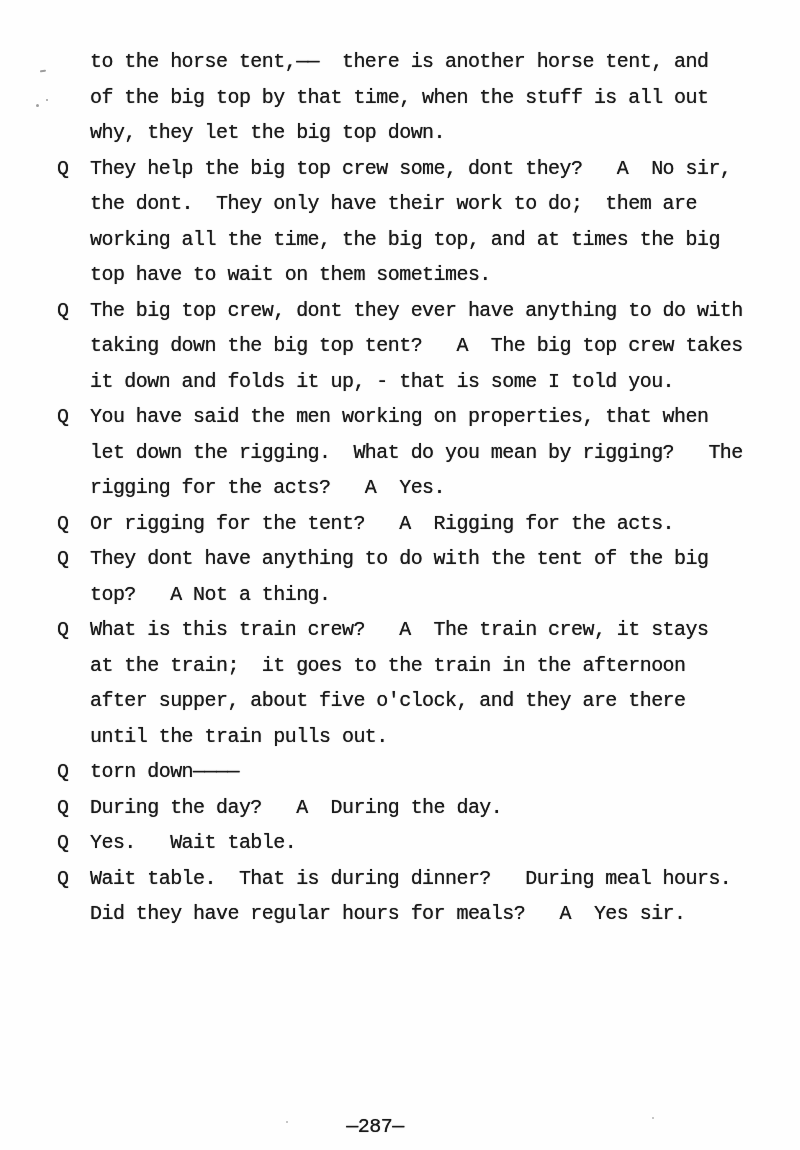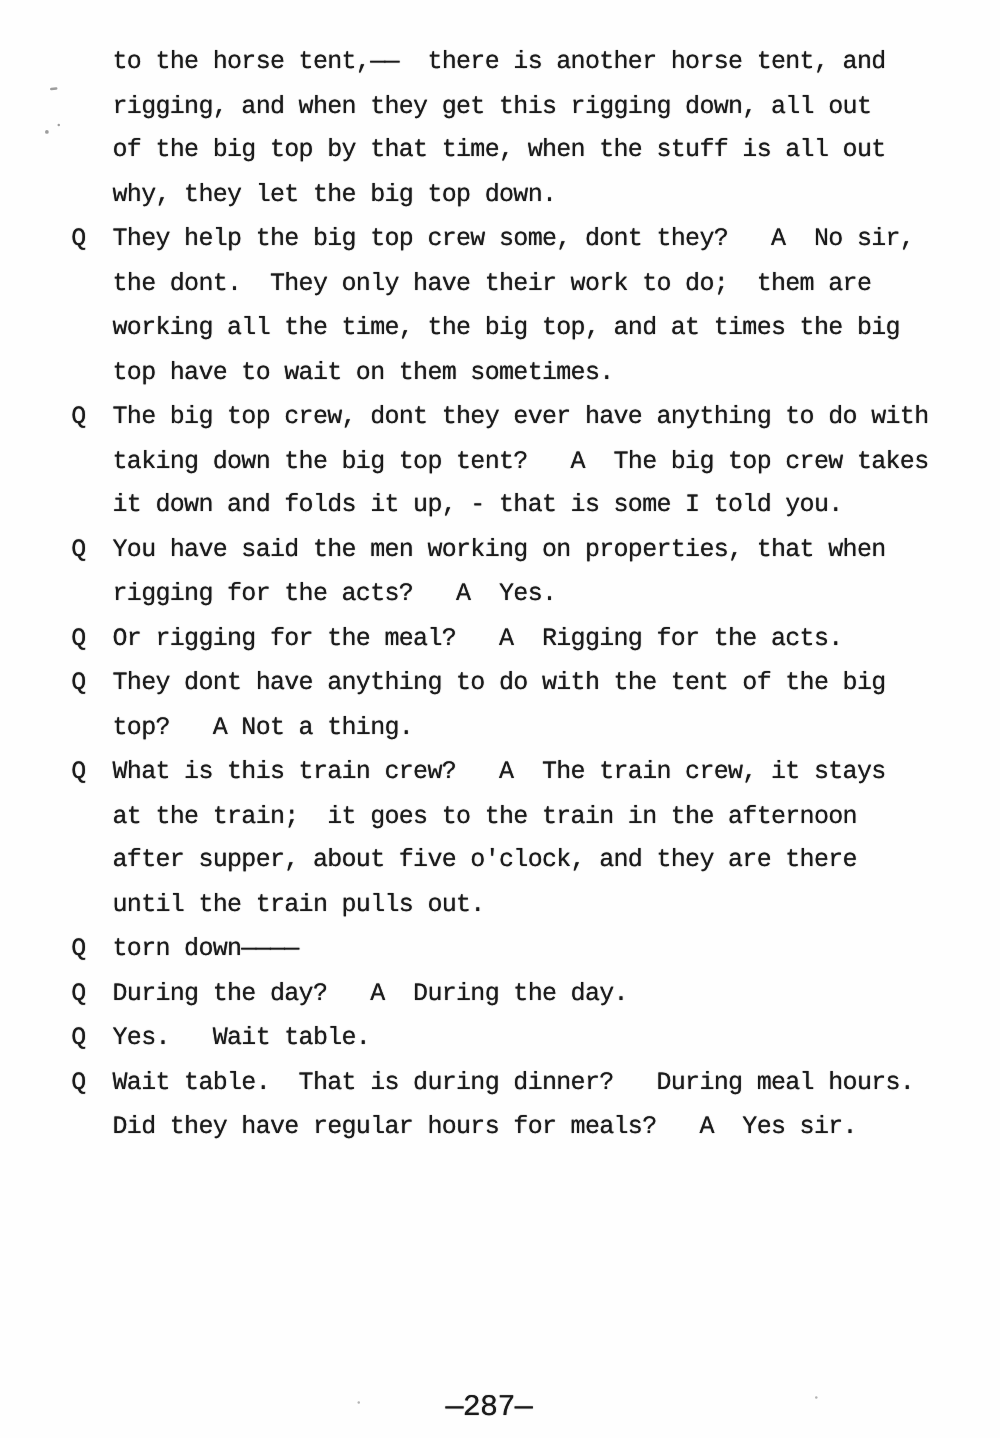--- a/index.html
+++ b/index.html
@@ -17,21 +17,21 @@
   .sheet {
     position: absolute;
     inset: 0;
     background: #fefefe;
   }
   .body-text {
     position: absolute;
     top: 0;
     left: 0;
     width: 800px;
-    padding: 32px 0 0 57px;
+    padding: 44px 0 0 57px;
     box-sizing: border-box;
     font-size: 20px;
     line-height: 35.5px;
     letter-spacing: -0.55px;
     color: #1b1b1b;
     text-shadow: 0 0 0.8px rgba(15, 15, 15, 0.85);
   }
   .block {
     display: grid;
     grid-template-columns: 33px auto;
@@ -41,26 +41,25 @@
   }
   .line {
     white-space: pre;
   }
   .footer {
     position: absolute;
     top: 1109px;
     left: 0;
     width: 750px;
     text-align: center;
-    font-size: 24px;
+    font-size: 20px;
     line-height: 35.5px;
     letter-spacing: -0.55px;
     color: #1b1b1b;
     text-shadow: 0 0 0.8px rgba(15, 15, 15, 0.85);
-    padding-left: 16px;
   }
   .speck {
     position: absolute;
     background: rgba(40, 40, 40, 0.45);
     border-radius: 50%;
   }
 </style>
 </head>
 <body>
 
@@ -70,21 +69,20 @@
   <div class="speck" style="left:36px; top:104px; width:3px; height:3px;"></div>
   <div class="speck" style="left:46px; top:99px; width:2px; height:2px;"></div>
   <div class="speck" style="left:286px; top:1121px; width:2px; height:2px; background:rgba(40,40,40,0.35);"></div>
   <div class="speck" style="left:652px; top:1117px; width:2px; height:2px; background:rgba(40,40,40,0.35);"></div>
 
   <div class="body-text">
   <div class="block">
     <span class="marker"></span>
     <div class="lines">
           <div class="line">to the horse tent,——  there is another horse tent, and</div>
-          <div class="line">rigging, and when they get this rigging down, all out</div>
           <div class="line">of the big top by that time, when the stuff is all out</div>
           <div class="line">why, they let the big top down.</div>
         </div>
   </div>
 
   <div class="block">
     <span class="marker">Q</span>
     <div class="lines">
           <div class="line">They help the big top crew some, dont they?   A  No sir,</div>
           <div class="line">the dont.  They only have their work to do;  them are</div>
@@ -99,28 +97,29 @@
           <div class="line">The big top crew, dont they ever have anything to do with</div>
           <div class="line">taking down the big top tent?   A  The big top crew takes</div>
           <div class="line">it down and folds it up, - that is some I told you.</div>
         </div>
   </div>
 
   <div class="block">
     <span class="marker">Q</span>
     <div class="lines">
           <div class="line">You have said the men working on properties, that when</div>
+          <div class="line">let down the rigging.  What do you mean by rigging?   The</div>
           <div class="line">rigging for the acts?   A  Yes.</div>
         </div>
   </div>
 
   <div class="block">
     <span class="marker">Q</span>
     <div class="lines">
-          <div class="line">Or rigging for the meal?   A  Rigging for the acts.</div>
+          <div class="line">Or rigging for the tent?   A  Rigging for the acts.</div>
         </div>
   </div>
 
   <div class="block">
     <span class="marker">Q</span>
     <div class="lines">
           <div class="line">They dont have anything to do with the tent of the big</div>
           <div class="line">top?   A Not a thing.</div>
         </div>
   </div>

